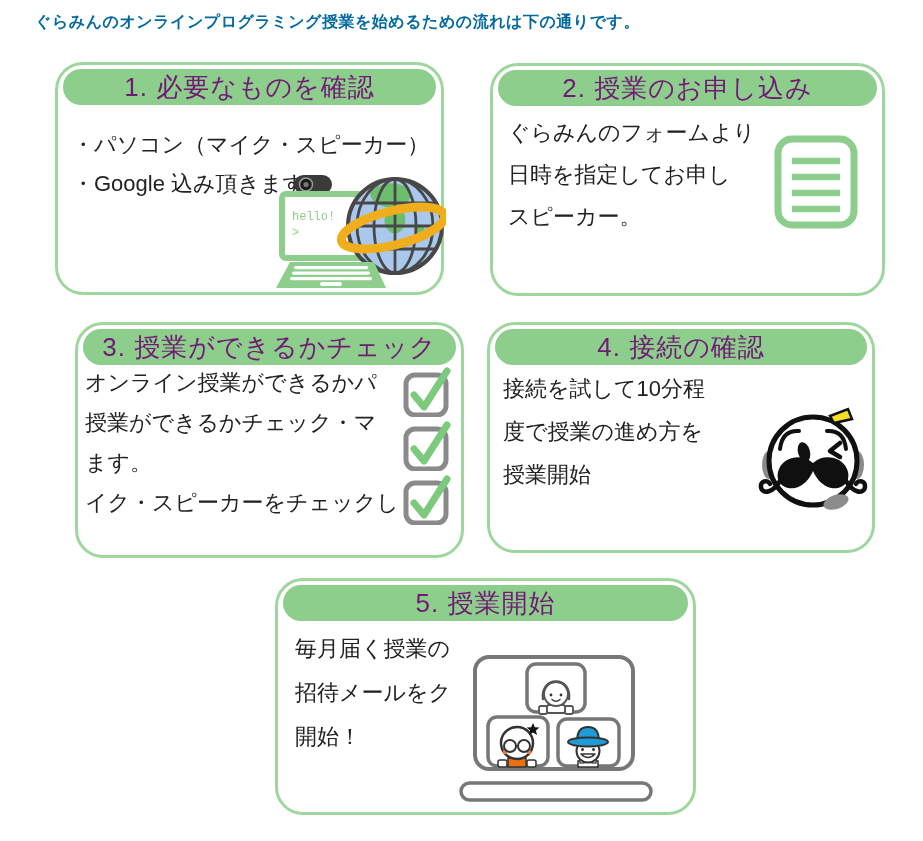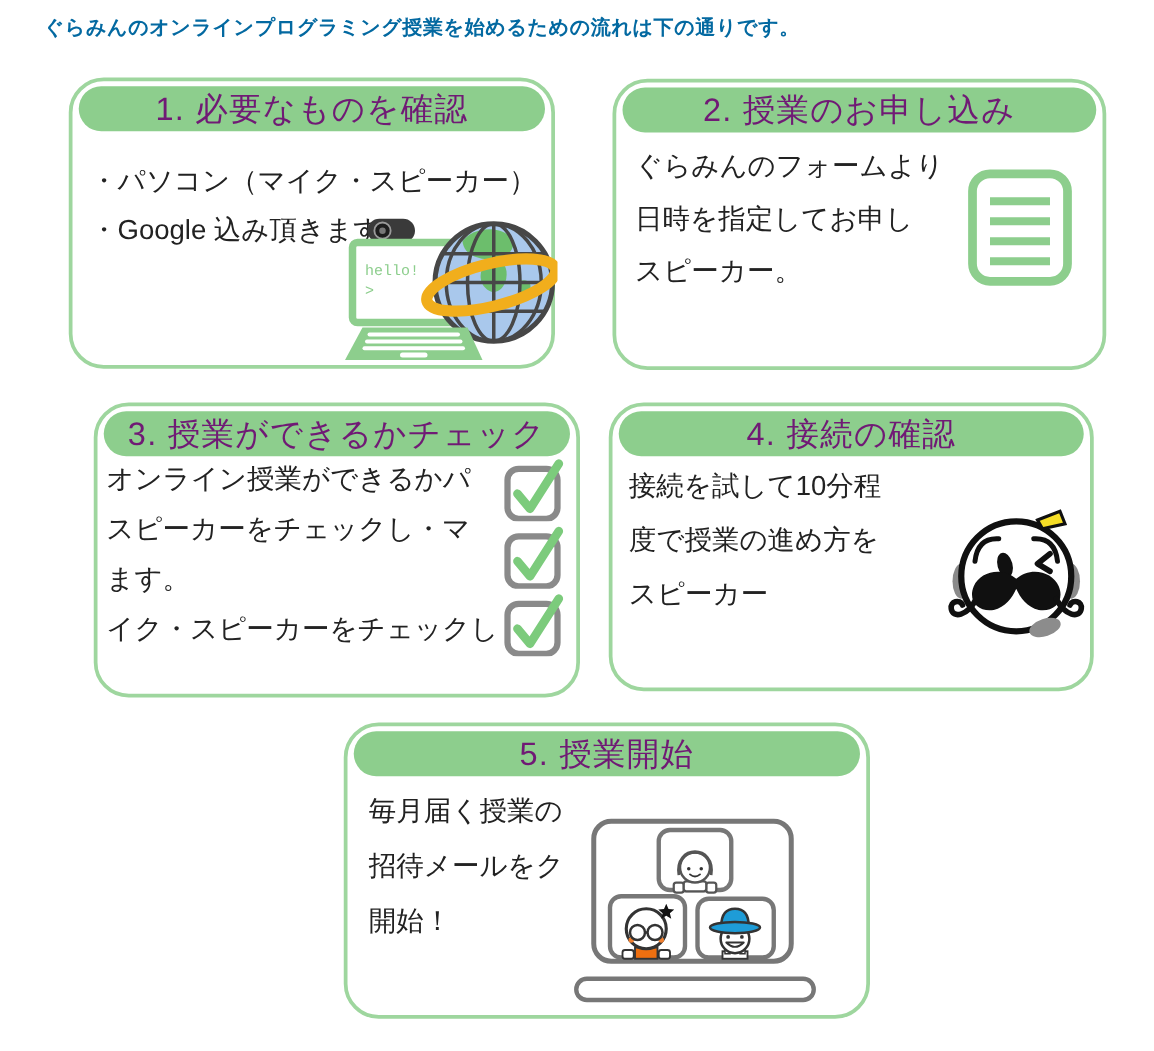--- a/index.html
+++ b/index.html
@@ -114,21 +114,21 @@
       </g>
     </svg>
   </div>
 
   <div class="card card3">
     <div class="pill">
       <span>3. 授業ができるかチェック</span>
     </div>
     <div class="cardtext t3">
       <div>オンライン授業ができるかパ</div>
-      <div>スピーカーをチェックし・マ</div>
+      <div>授業ができるかチェック・マ</div>
       <div>ます。</div>
       <div>イク・スピーカーをチェックし</div>
     </div>
     <div class="ill ill3">
       <svg width="50" height="54" viewBox="0 0 50 54">
         <rect x="4" y="12" width="40" height="40" rx="9" fill="#ffffff" stroke="#8a8a8a" stroke-width="5"></rect>
         <polyline points="12,32 22,44 45,8" fill="none" stroke="#7ccb7c" stroke-width="7" stroke-linecap="round" stroke-linejoin="round"></polyline>
       </svg>
       <svg width="50" height="54" viewBox="0 0 50 54">
         <rect x="4" y="12" width="40" height="40" rx="9" fill="#ffffff" stroke="#8a8a8a" stroke-width="5"></rect>
@@ -141,21 +141,21 @@
     </div>
   </div>
 
   <div class="card card4">
     <div class="pill">
       <span>4. 接続の確認</span>
     </div>
     <div class="cardtext t4">
       <div>接続を試して10分程</div>
       <div>度で授業の進め方を</div>
-      <div>スピーカー</div>
+      <div>授業開始</div>
     </div>
     <svg class="ill ill4" width="116" height="114" viewBox="0 0 116 114">
       <ellipse cx="13" cy="60" rx="7" ry="14" fill="#8a8a8a"></ellipse>
       <ellipse cx="101" cy="60" rx="7" ry="14" fill="#8a8a8a"></ellipse>
       <circle cx="57" cy="56" r="44" fill="#ffffff" stroke="#101010" stroke-width="5"></circle>
       <ellipse cx="80" cy="97" rx="13" ry="7" fill="#8c8c8c" transform="rotate(-18 80 97)"></ellipse>
       <path d="M24,44 Q26,25 43,26" fill="none" stroke="#101010" stroke-width="4" stroke-linecap="round"></path>
       <path d="M90,44 Q88,25 71,26" fill="none" stroke="#101010" stroke-width="4" stroke-linecap="round"></path>
       <polygon points="74,11 92,4 96,14 78,18" fill="#f6de26" stroke="#101010" stroke-width="2.5"></polygon>
       <ellipse cx="48" cy="47" rx="6" ry="10" fill="#101010" transform="rotate(-15 48 47)"></ellipse>

